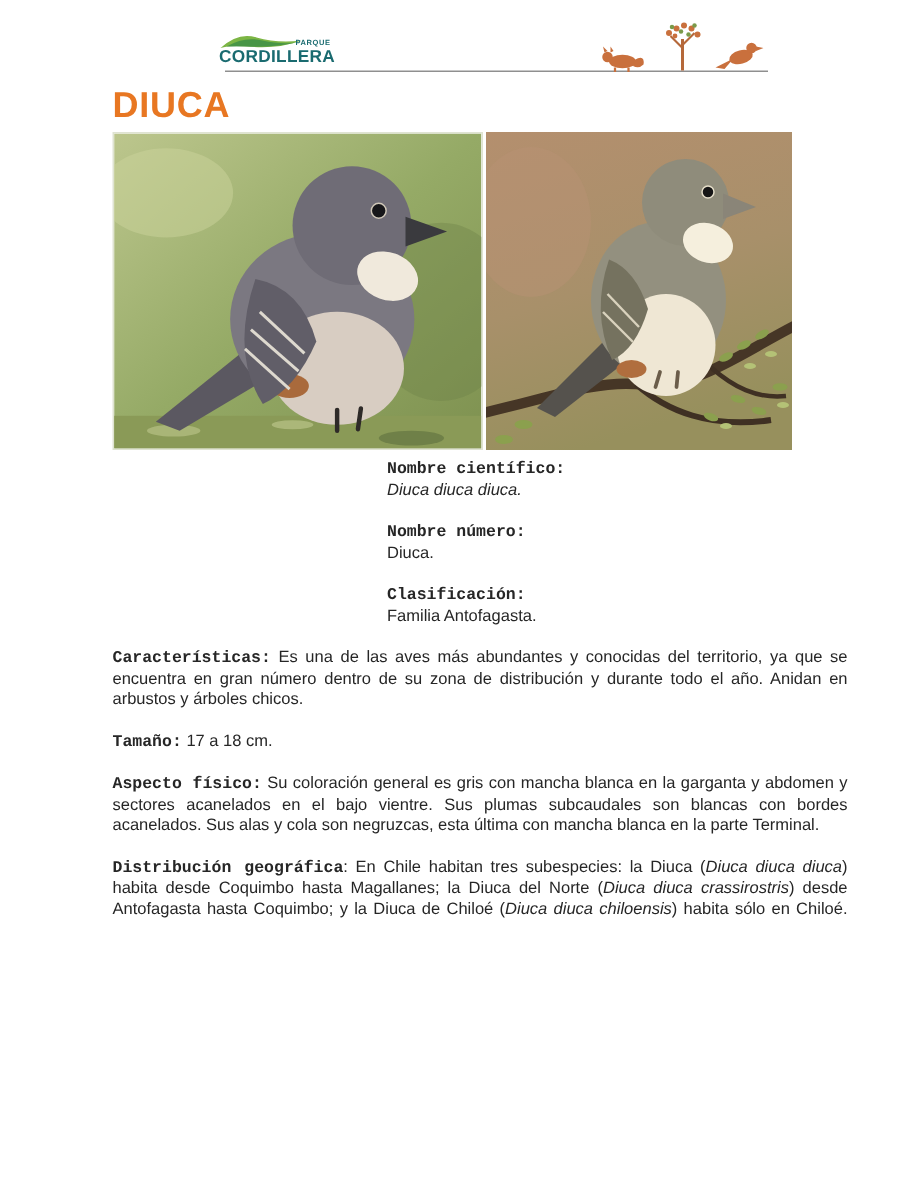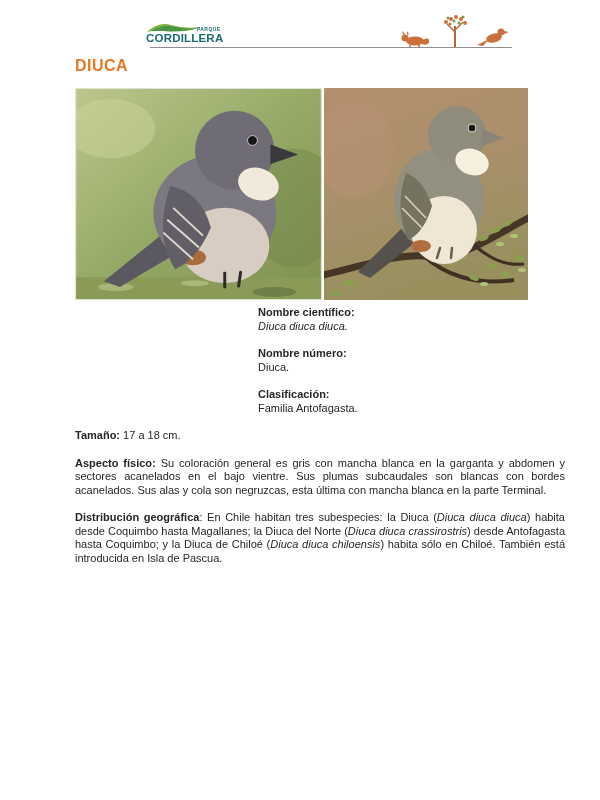--- a/index.html
+++ b/index.html
@@ -11,33 +11,33 @@
   
   .swoosh { position:absolute; left:145px; top:20px; }
   .logo-parque { position:absolute; left:197px; top:26px; font-size:5px; font-weight:bold;
     color:#1a6b70; letter-spacing:.4px; }
   .logo-cordillera { position:absolute; left:146px; top:32px; font-size:11.5px; font-weight:bold;
     color:#1a6b70; letter-spacing:.2px; }
   .header-rule { position:absolute; left:150px; top:47px; width:362px; border-top:1px solid #8f8f8f; }
   .header-icons { position:absolute; left:393px; top:14px; }
 
   
-  .title { position:absolute; left:75px; top:57px; margin:0; font-size:16px; font-weight:bold;
+  .title { position:absolute; left:75px; top:57px; margin:0; font-size:24px; font-weight:bold;
     color:#e87722; letter-spacing:.5px;text-align:center; }
 
   
   .photos { position:absolute; left:75px; top:88px; width:453px; height:212px; display:flex; gap:2px; }
   .photo { display:block; height:212px; }
   .photo-left { border:1px solid #dfe3d2; box-sizing:border-box; }
 
   
   .content { position:absolute; left:75px; top:306px; width:490px;
     font-size:11px; line-height:13.5px; text-align:justify; }
   .info { margin:0 0 14px 183px; text-align:left; }
-  .lbl { font-weight:bold; }
+  .lbl { font-weight:bold;font-family:Liberation Mono, monospace; }
   .it { font-style:italic; }
   .para { margin:0 0 14px 0; }
 
   
   .pagenum { position:absolute; left:519px; top:750px; width:33px; height:30px;
     border:1px solid #b5b5b5; background:#3b82f6; display:flex; align-items:center;
     justify-content:center; font-size:9px; color:#333; box-sizing:border-box; }
   .pagenum .fold { position:absolute; right:0; bottom:0; width:0; height:0;
     border-left:9px solid transparent; border-bottom:9px solid #c6c6c6; }
 </style>
@@ -195,20 +195,24 @@
     <p class="info">
       <span class="lbl">Nombre número:</span><br>
       <span>Diuca.</span>
     </p>
 
     <p class="info">
       <span class="lbl">Clasificación:</span><br>
       <span>Familia Antofagasta.</span>
     </p>
 
+    <p class="para">
+      <span class="lbl">Características:</span>
+      <span>Es una de las aves más abundantes y conocidas del territorio, ya que se encuentra en gran número dentro de su zona de distribución y durante todo el año. Anidan en arbustos y árboles chicos.</span>
+    </p>
 
     <p class="para">
       <span class="lbl">Tamaño:</span>
       <span>17 a 18 cm.</span>
     </p>
 
     <p class="para">
       <span class="lbl">Aspecto físico:</span>
       <span>Su coloración general es gris con mancha blanca en la garganta y abdomen y sectores acanelados en el bajo vientre. Sus plumas subcaudales son blancas con bordes acanelados. Sus alas y cola son negruzcas, esta última con mancha blanca en la parte Terminal.</span>
     </p>

